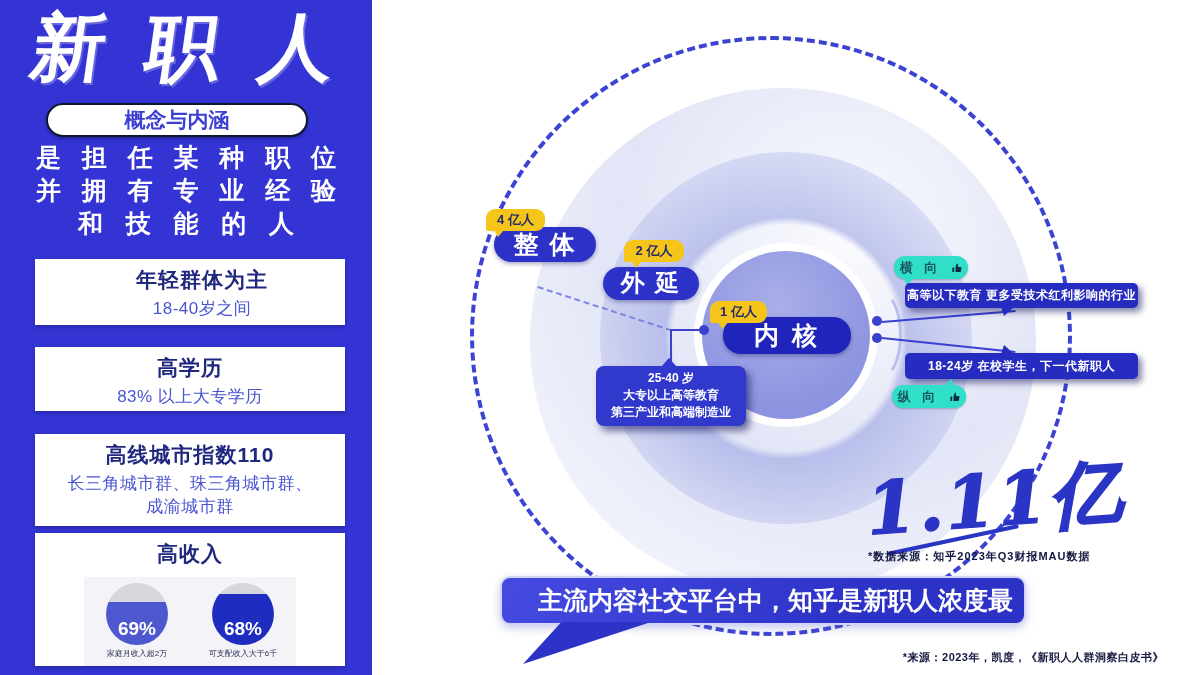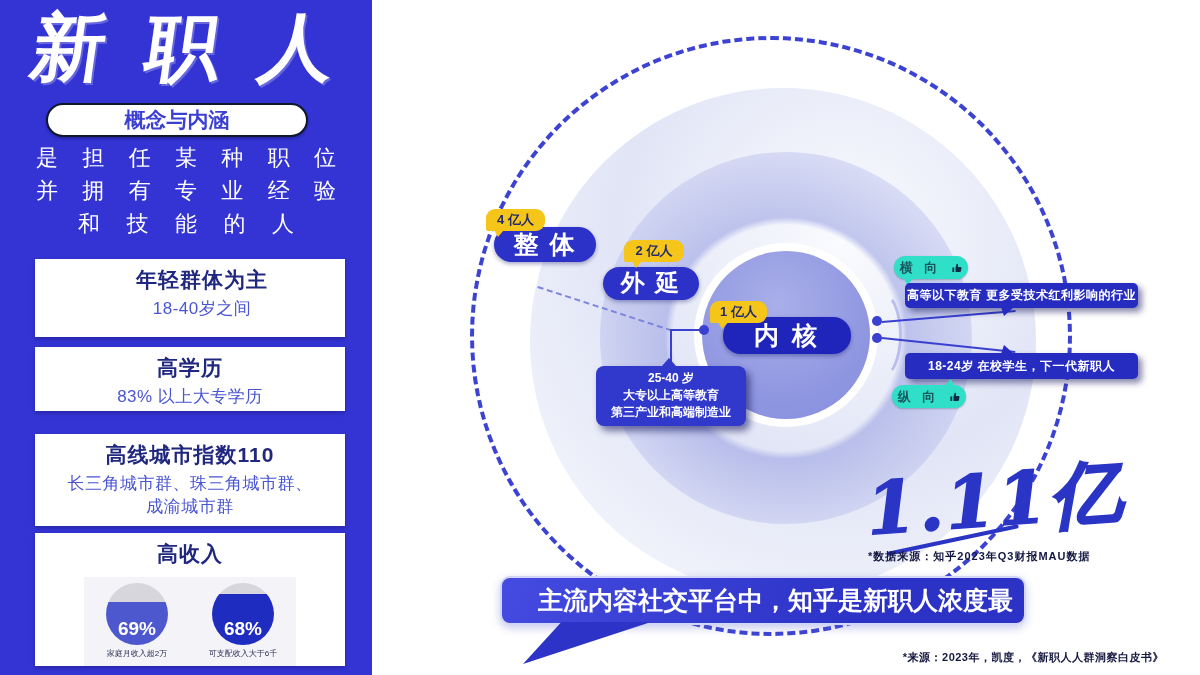--- a/index.html
+++ b/index.html
@@ -11,29 +11,29 @@
   .sidebar { position:absolute; left:0; top:0; width:372px; height:675px; background:#3434d4; }
   .side-title { position:absolute; left:32px; top:0px; width:302px; height:96px;
     color:#ffffff; font-size:74px; font-weight:bold; line-height:96px;
     text-align:justify; text-align-last:justify; transform:skewX(-8deg);
     text-shadow:2px 2px 0 rgba(255,255,255,.25); }
   .side-pill { position:absolute; left:46px; top:103px; width:262px; height:34px;
     background:#ffffff; border-radius:17px; border:2px solid #0f172a;
     box-shadow:0 2px 3px rgba(10,10,80,.35);
     color:#3b3fd2; font-size:21px; font-weight:bold; text-align:center; line-height:29px; }
   .side-desc { position:absolute; left:36px; top:141px; width:300px; color:#ffffff; }
-  .side-desc .dline { font-size:22px; font-weight:400; line-height:33px;
+  .side-desc .dline { font-size:25px; font-weight:700; line-height:33px;
     text-align:justify; text-align-last:justify; }
   .side-desc .dline.short { padding:0 42px; }
 
   .card { position:absolute; left:35px; width:310px; background:#ffffff;
     text-align:center; box-shadow:0 2px 4px rgba(5,5,60,.3); overflow:hidden; }
   .card-title { font-size:21px; font-weight:bold; color:#20277e; margin-top:7px; letter-spacing:1px; }
   .card-sub { font-size:17px; color:#4a55d2; margin-top:3px; letter-spacing:.5px; }
-  .card1 { top:259px; height:78px;padding-left:24px; }
+  .card1 { top:259px; height:66px;padding-left:24px; }
   .card2 { top:347px; height:64px; }
   .card3 { top:434px; height:92px; }
   .card4 { top:533px; height:133px; }
 
   .income-panel { position:absolute; left:49px; top:44px; width:212px; height:89px;
     background:#f4f4f8; display:flex; justify-content:space-around; padding-top:6px; }
   .gauge-col { width:96px; display:flex; flex-direction:column; align-items:center; }
   .gauge { width:62px; height:62px; border-radius:50%;
     display:flex; align-items:flex-end; justify-content:center; }
   .gauge .pct { color:#ffffff; font-size:19px; font-weight:bold; margin-bottom:5px; }

